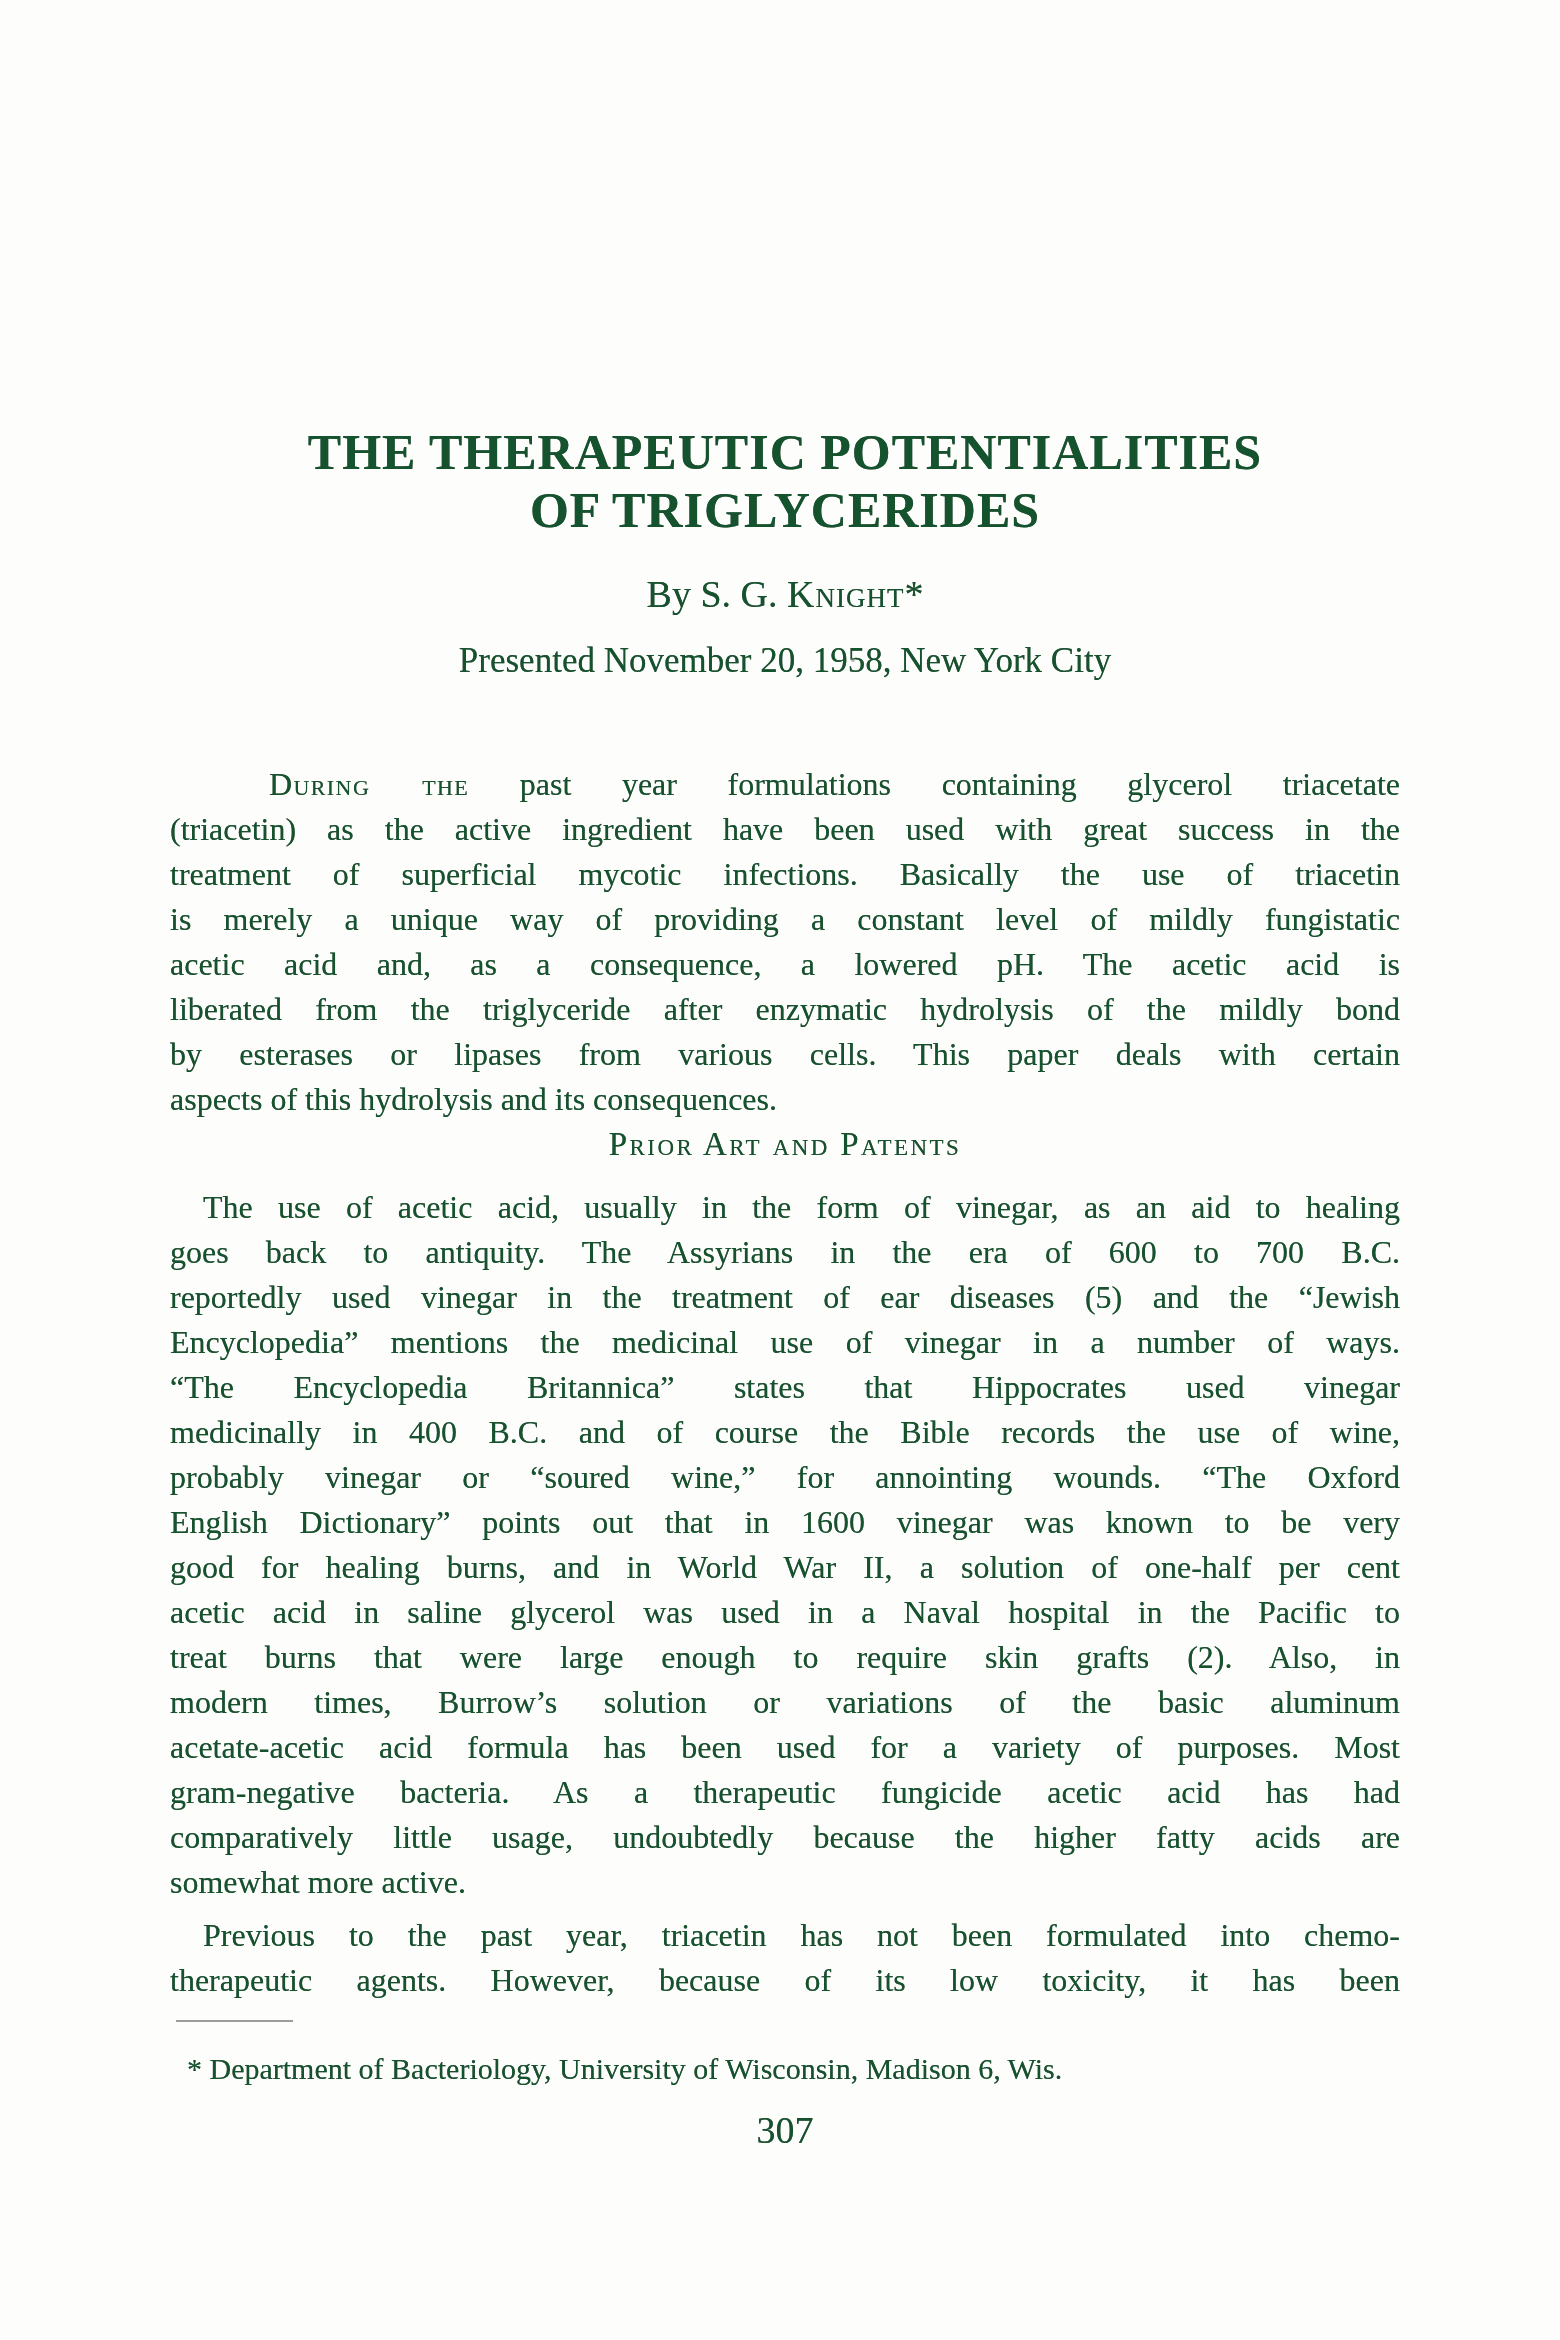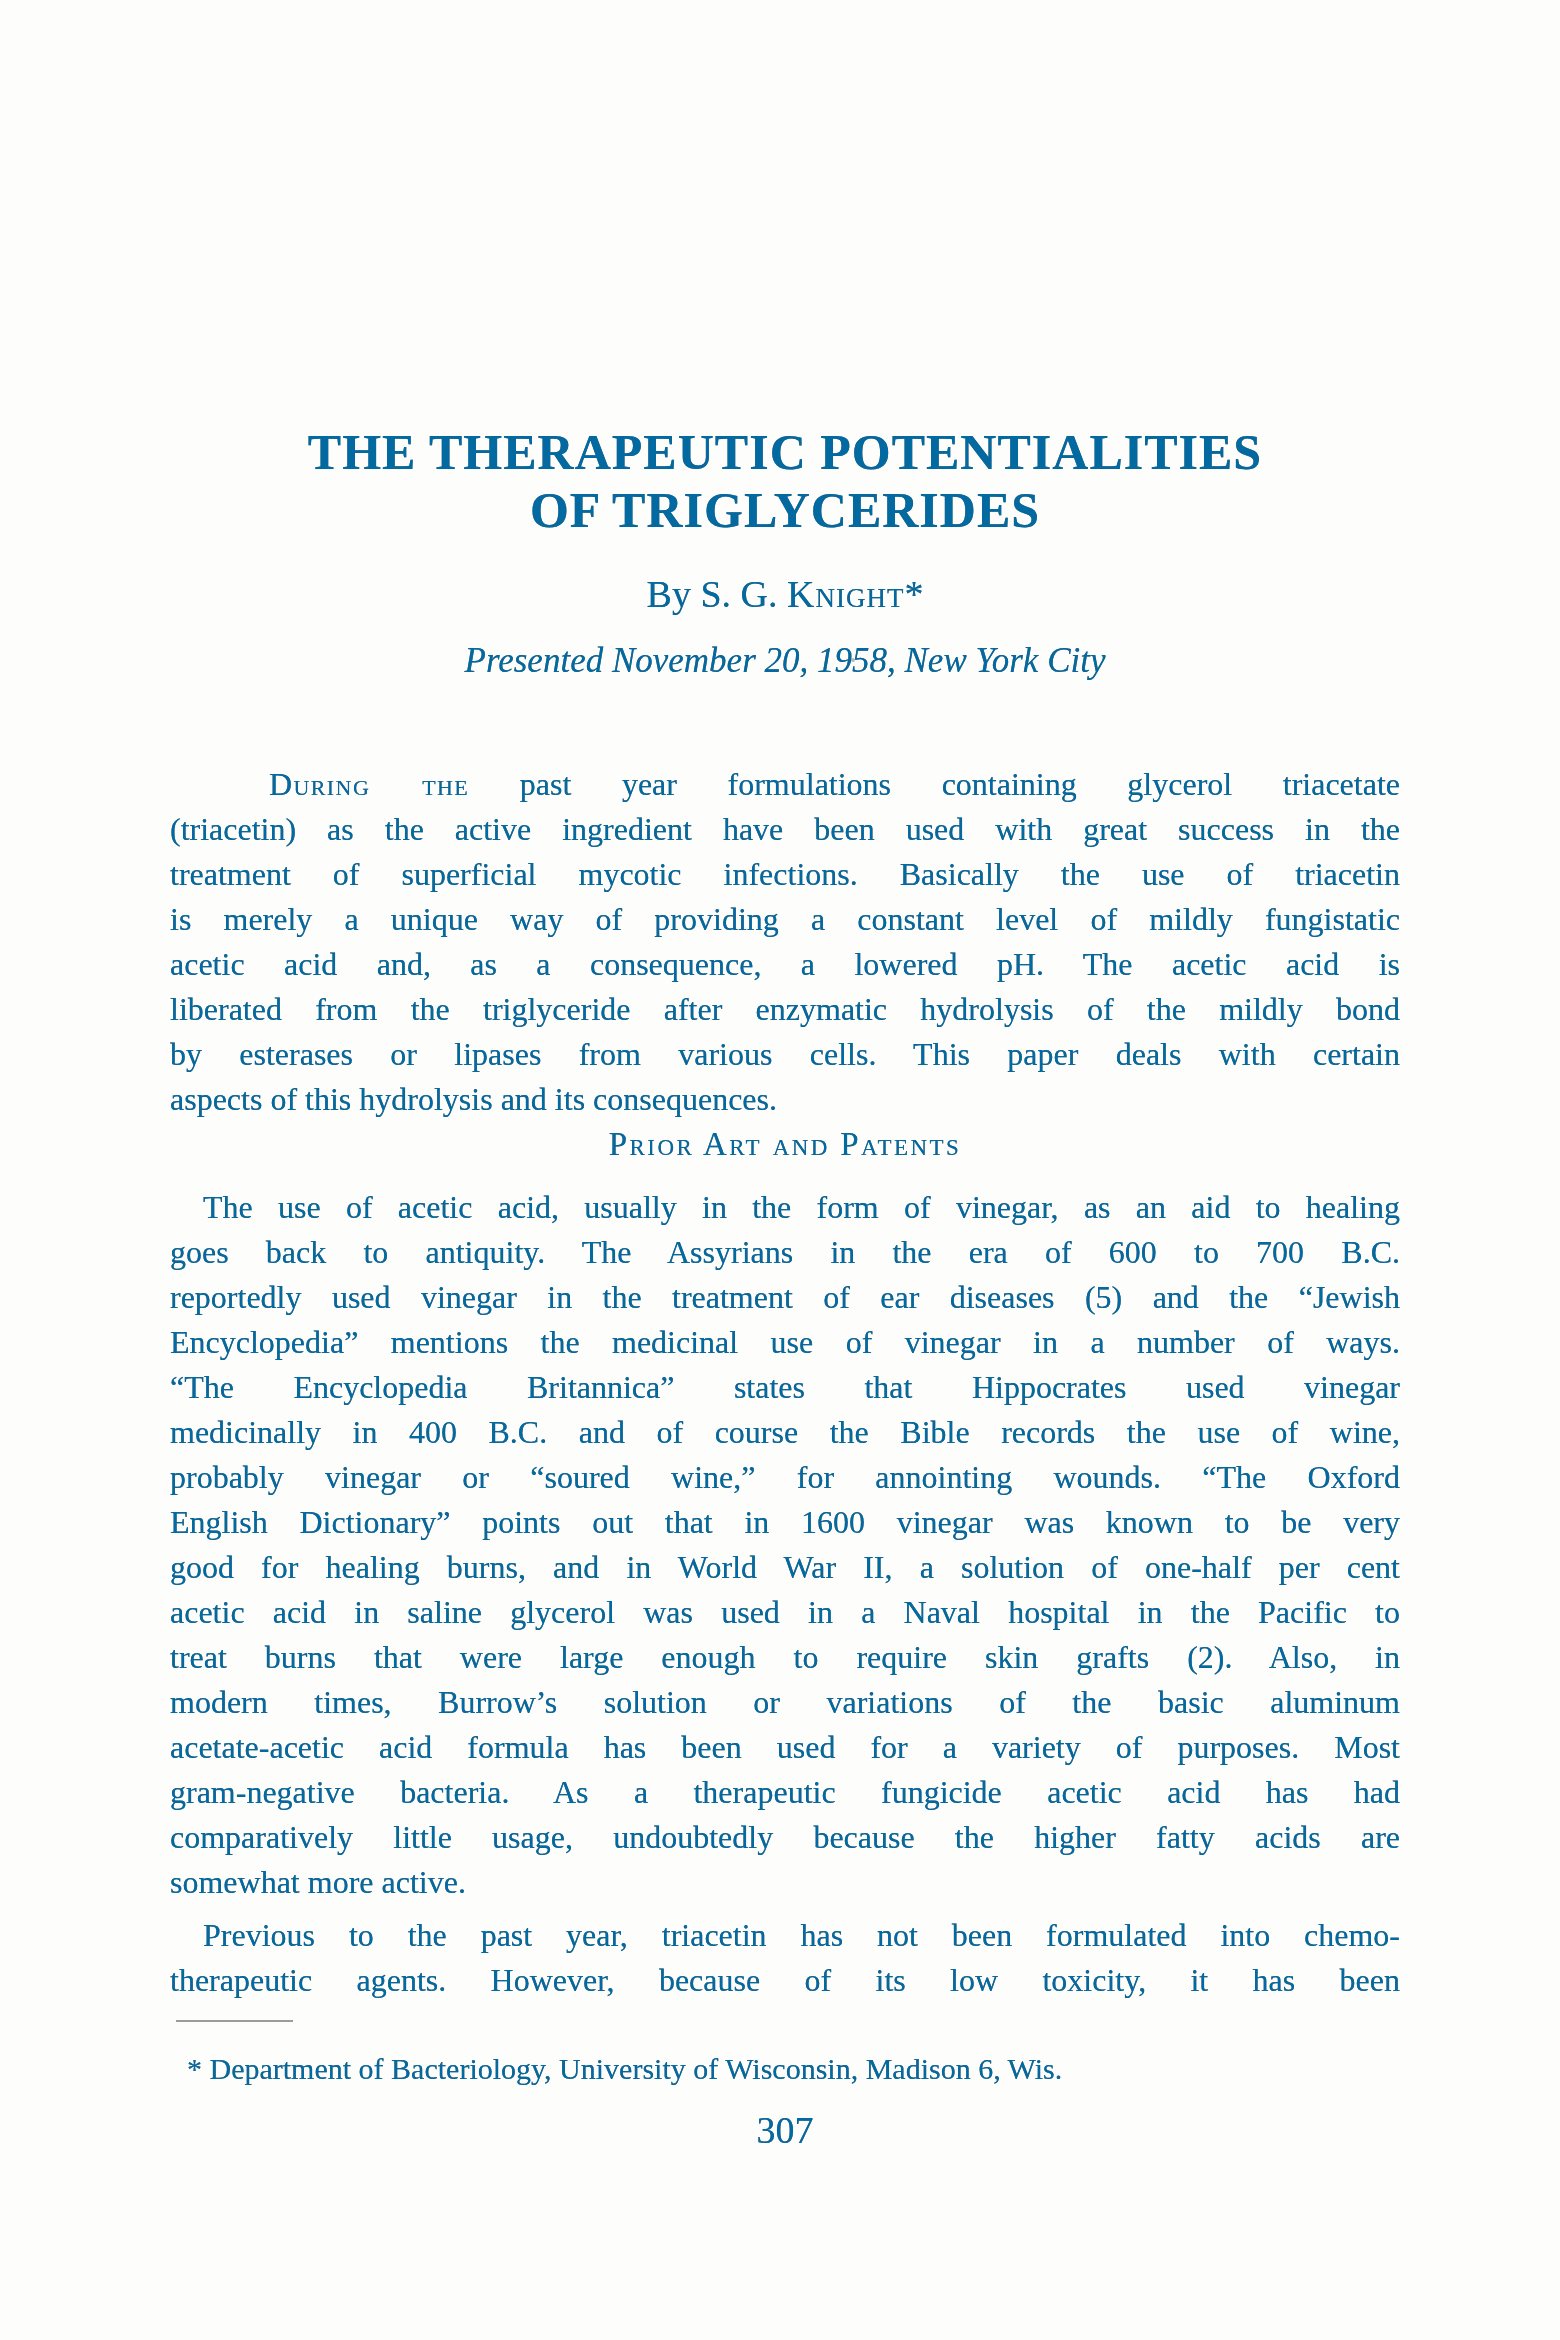--- a/index.html
+++ b/index.html
@@ -2,21 +2,21 @@
 <html><head>
 <meta charset="utf-8">
 <style>
   html, body { margin: 0; padding: 0; background: #e8e8e8; }
   .page {
     position: relative;
     width: 1561px;
     height: 2341px;
     margin: 0 auto;
     background: #fdfdfb;
-    color: #0369a1;
+    color: #14532d;
     font-family: "Liberation Serif", "DejaVu Serif", serif;
     box-sizing: border-box;
     padding: 423px 161px 0 170px;
     overflow: hidden;
     text-shadow: 0 0 0.4px rgba(0,0,0,0.55);
   }
   .title-line {
     font-size: 50px;
     line-height: 58px;
     font-weight: bold;
@@ -28,21 +28,20 @@
     text-align: center;
     font-size: 38px;
     line-height: 42px;
     font-family: Liberation Serif, serif;
   }
   .sc { font-variant: small-caps; }
   .byline .sc { letter-spacing: 1px; }
   .presented {
     margin-top: 27px;
     text-align: center;
-    font-style: italic;
     font-size: 35px;
     line-height: 38px;
   }
   .body-text { font-size: 32px; }
   .line {
     line-height: 45px;
     text-align: justify;
     text-align-last: justify;
   }
   .line-end { text-align-last: left; }

